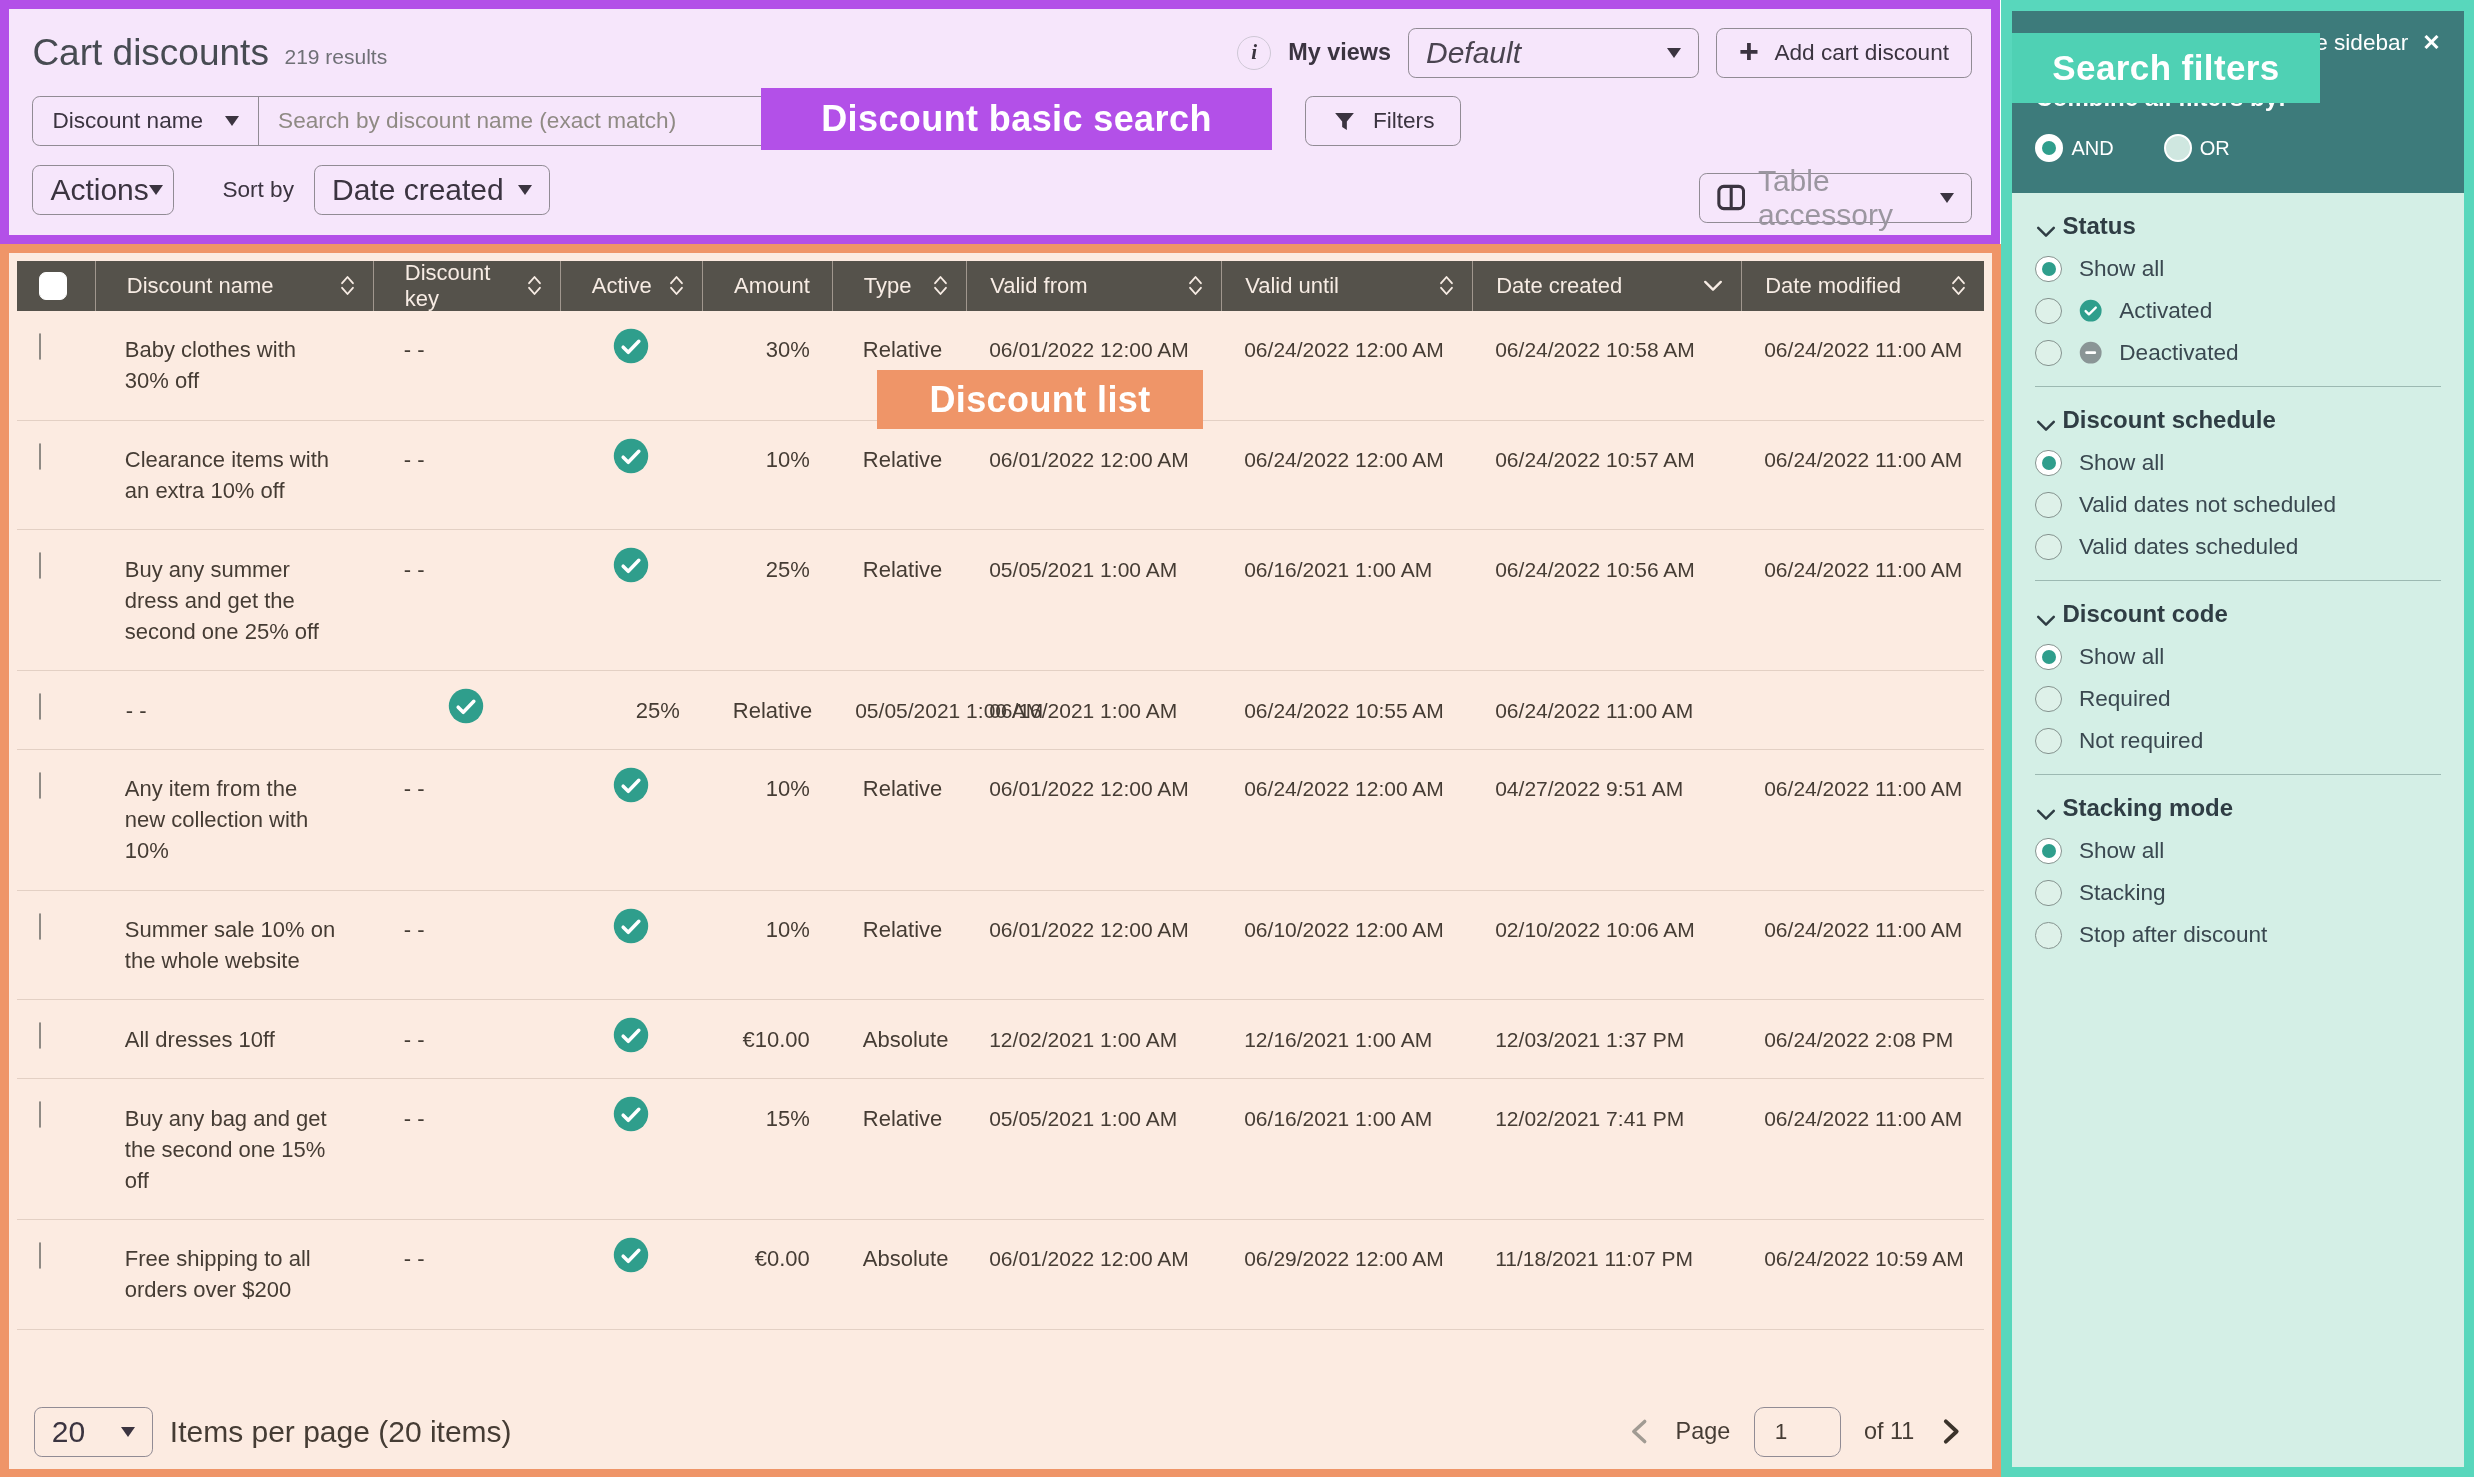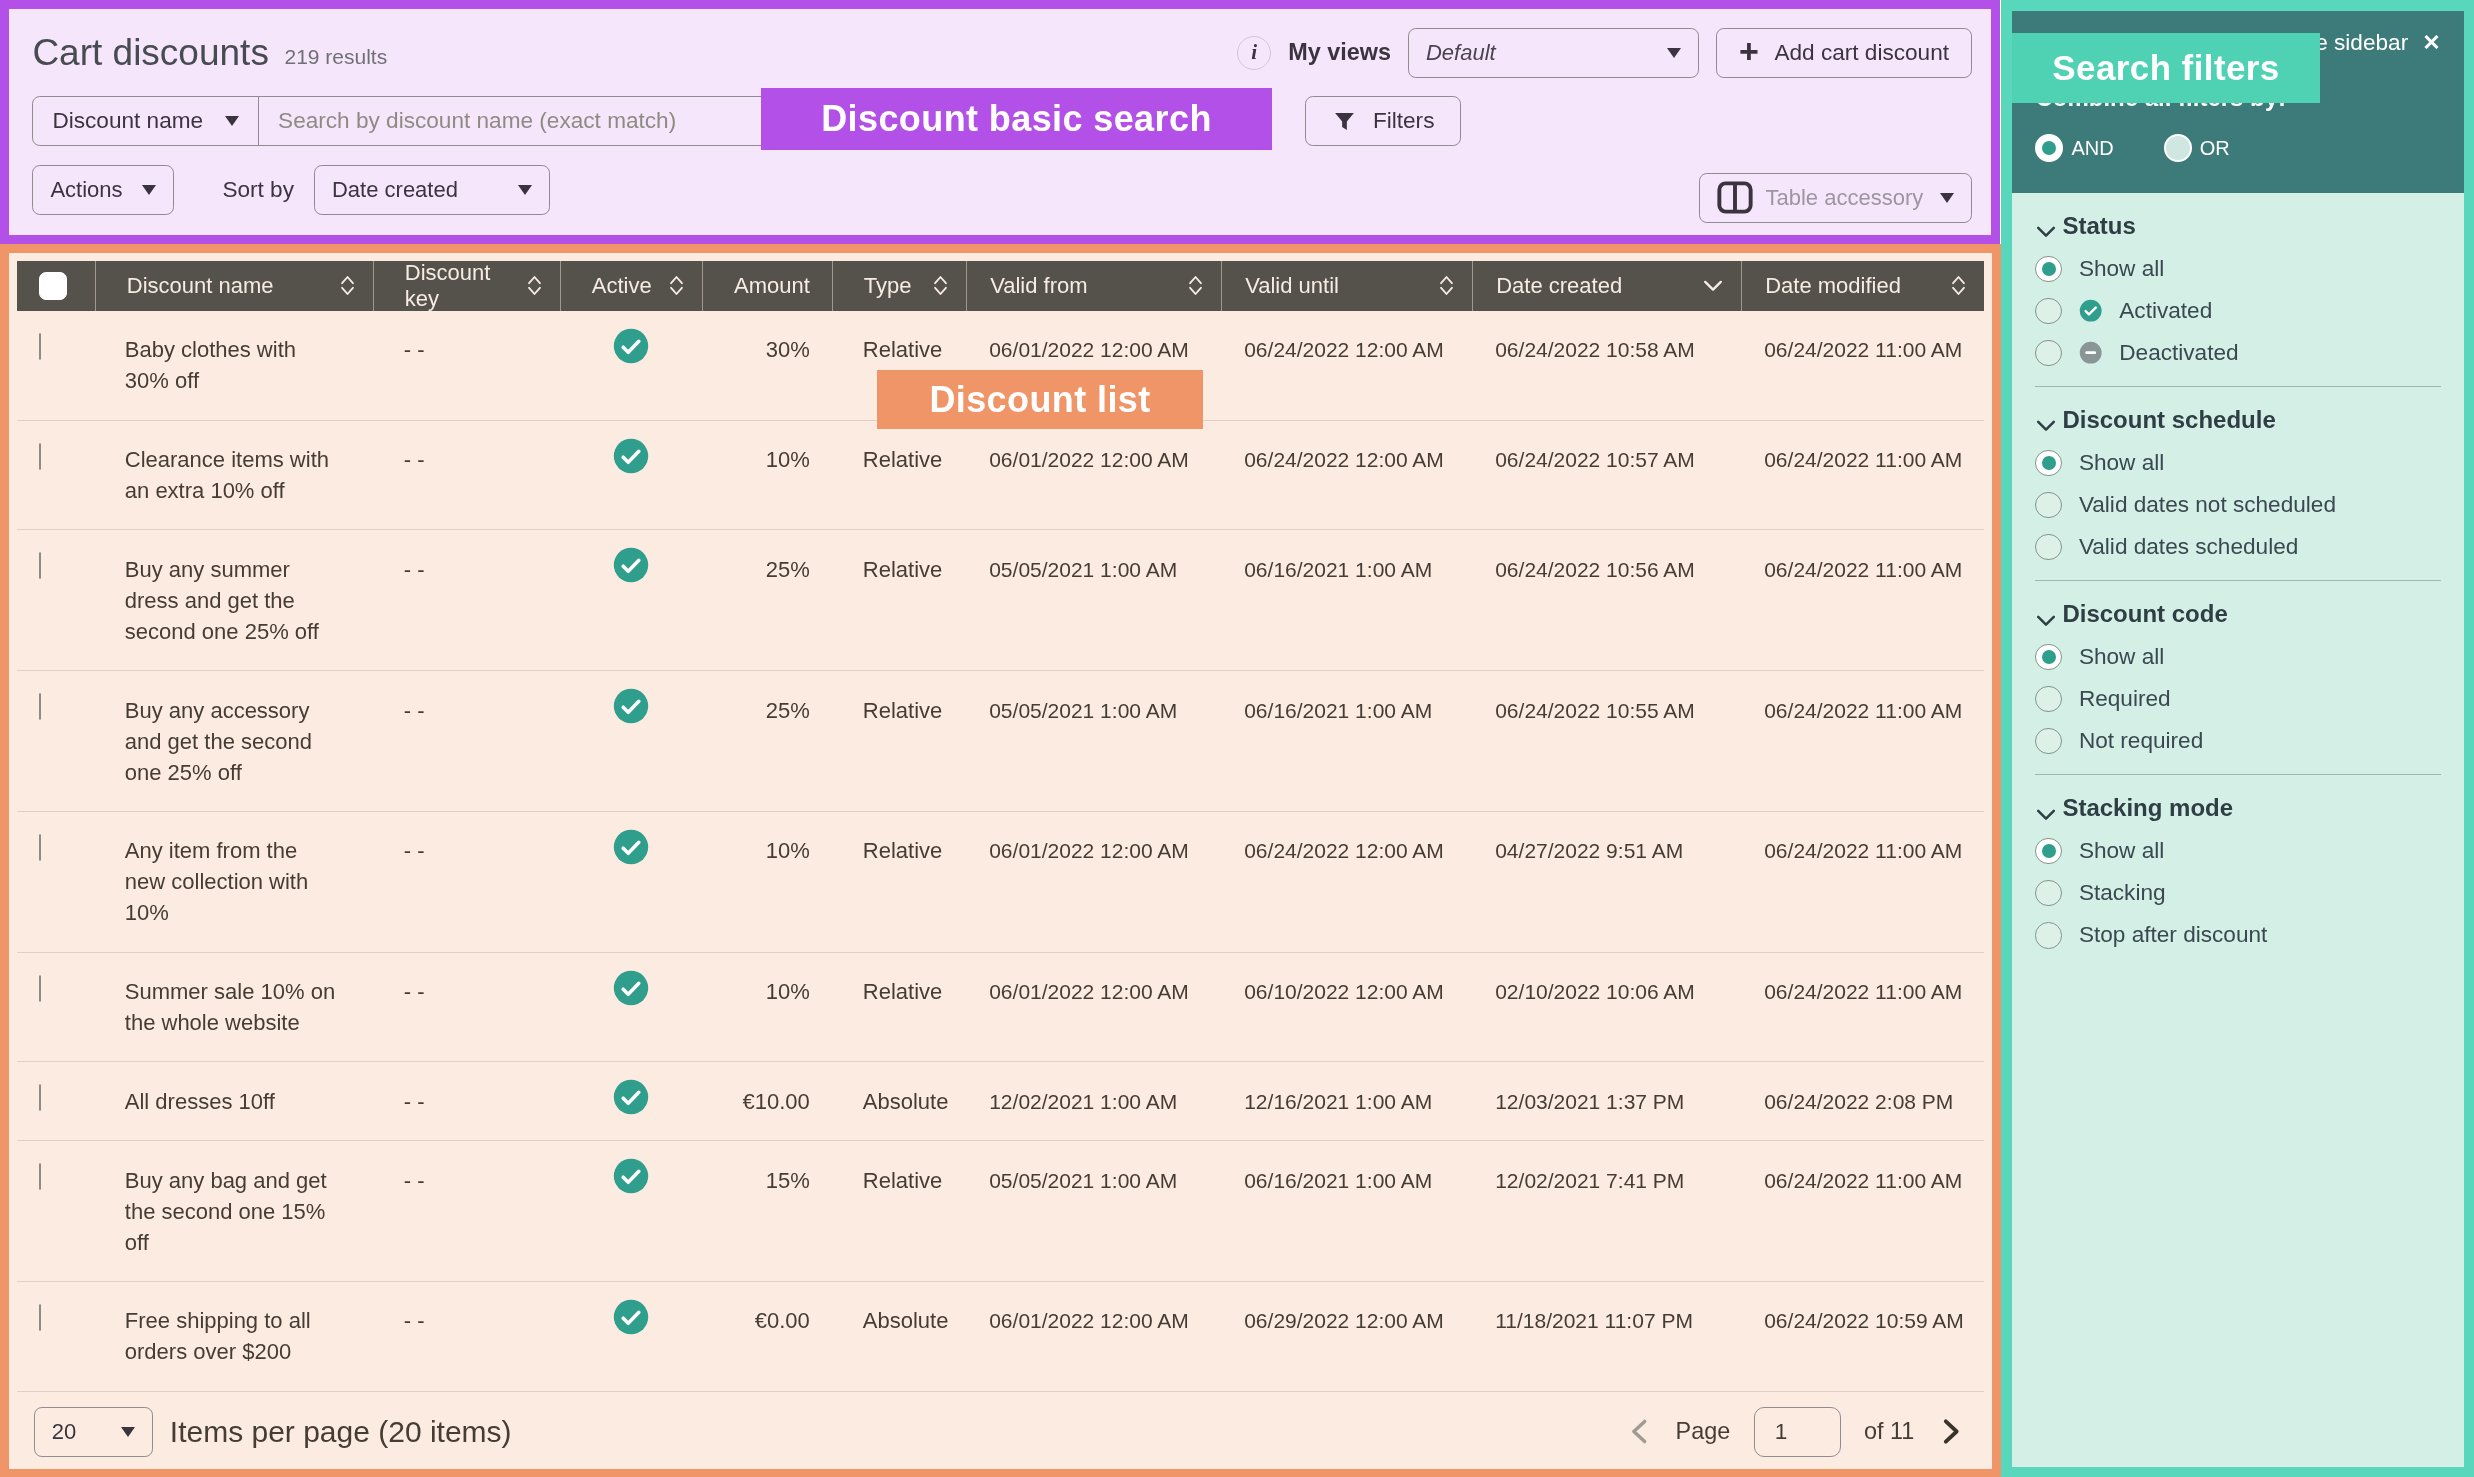--- a/index.html
+++ b/index.html
@@ -41,21 +41,21 @@
   .views-cluster { margin-left:auto; display:flex; align-items:center; gap:17px; }
   .info-icon {
     width:34px; height:34px; border:1.6px solid #cfc8d6; border-radius:50%;
     display:flex; align-items:center; justify-content:center;
     font-family:"Liberation Serif", serif; font-style:italic; font-weight:bold;
     font-size:21px; color:#3b3440; flex:0 0 auto;
   }
   .my-views { font-weight:bold; font-size:23.4px; color:#3b3440; }
   .select {
     border:0.8px solid #918b94; border-radius:7.8px; height:50px;
-    display:flex; align-items:center; padding:16px 17px; font-size:22px; color:#3b3440;
+    display:flex; align-items:center; padding:16px 17px; font-size:30px; color:#3b3440;
     background:transparent; cursor:pointer;
   }
   .select .caret { margin-left:auto; }
   .caret {
     width:0; height:0; flex:0 0 auto;
     border-left:7.8px solid transparent; border-right:7.8px solid transparent;
     border-top:10px solid #3b3440;
   }
   .views-select { width:291px; }
   .views-select .value { font-style:italic; color:#4a4450; }
@@ -319,21 +319,20 @@
         </div>
         <div class="td td-amount">25%</div>
         <div class="td">Relative</div>
         <div class="td td-date">05/05/2021 1:00 AM</div>
         <div class="td td-date">06/16/2021 1:00 AM</div>
         <div class="td td-date">06/24/2022 10:56 AM</div>
         <div class="td td-date">06/24/2022 11:00 AM</div>
       </div>
       <div class="tr">
         <div class="td td-checkbox"><span class="checkbox"></span></div>
-        <div class="td td-name">Buy any accessory and get the second one 25% off</div>
         <div class="td td-key">- -</div>
         <div class="td td-active">
           <svg width="36" height="36" viewBox="0 0 46 46">
             <circle cx="23" cy="23" r="22" fill="#2f9e8c"></circle>
             <path d="M13 24.5l6.5 6.5L33 17" fill="none" stroke="#fff" stroke-width="4.5" stroke-linecap="round" stroke-linejoin="round"></path>
           </svg>
         </div>
         <div class="td td-amount">25%</div>
         <div class="td">Relative</div>
         <div class="td td-date">05/05/2021 1:00 AM</div>

